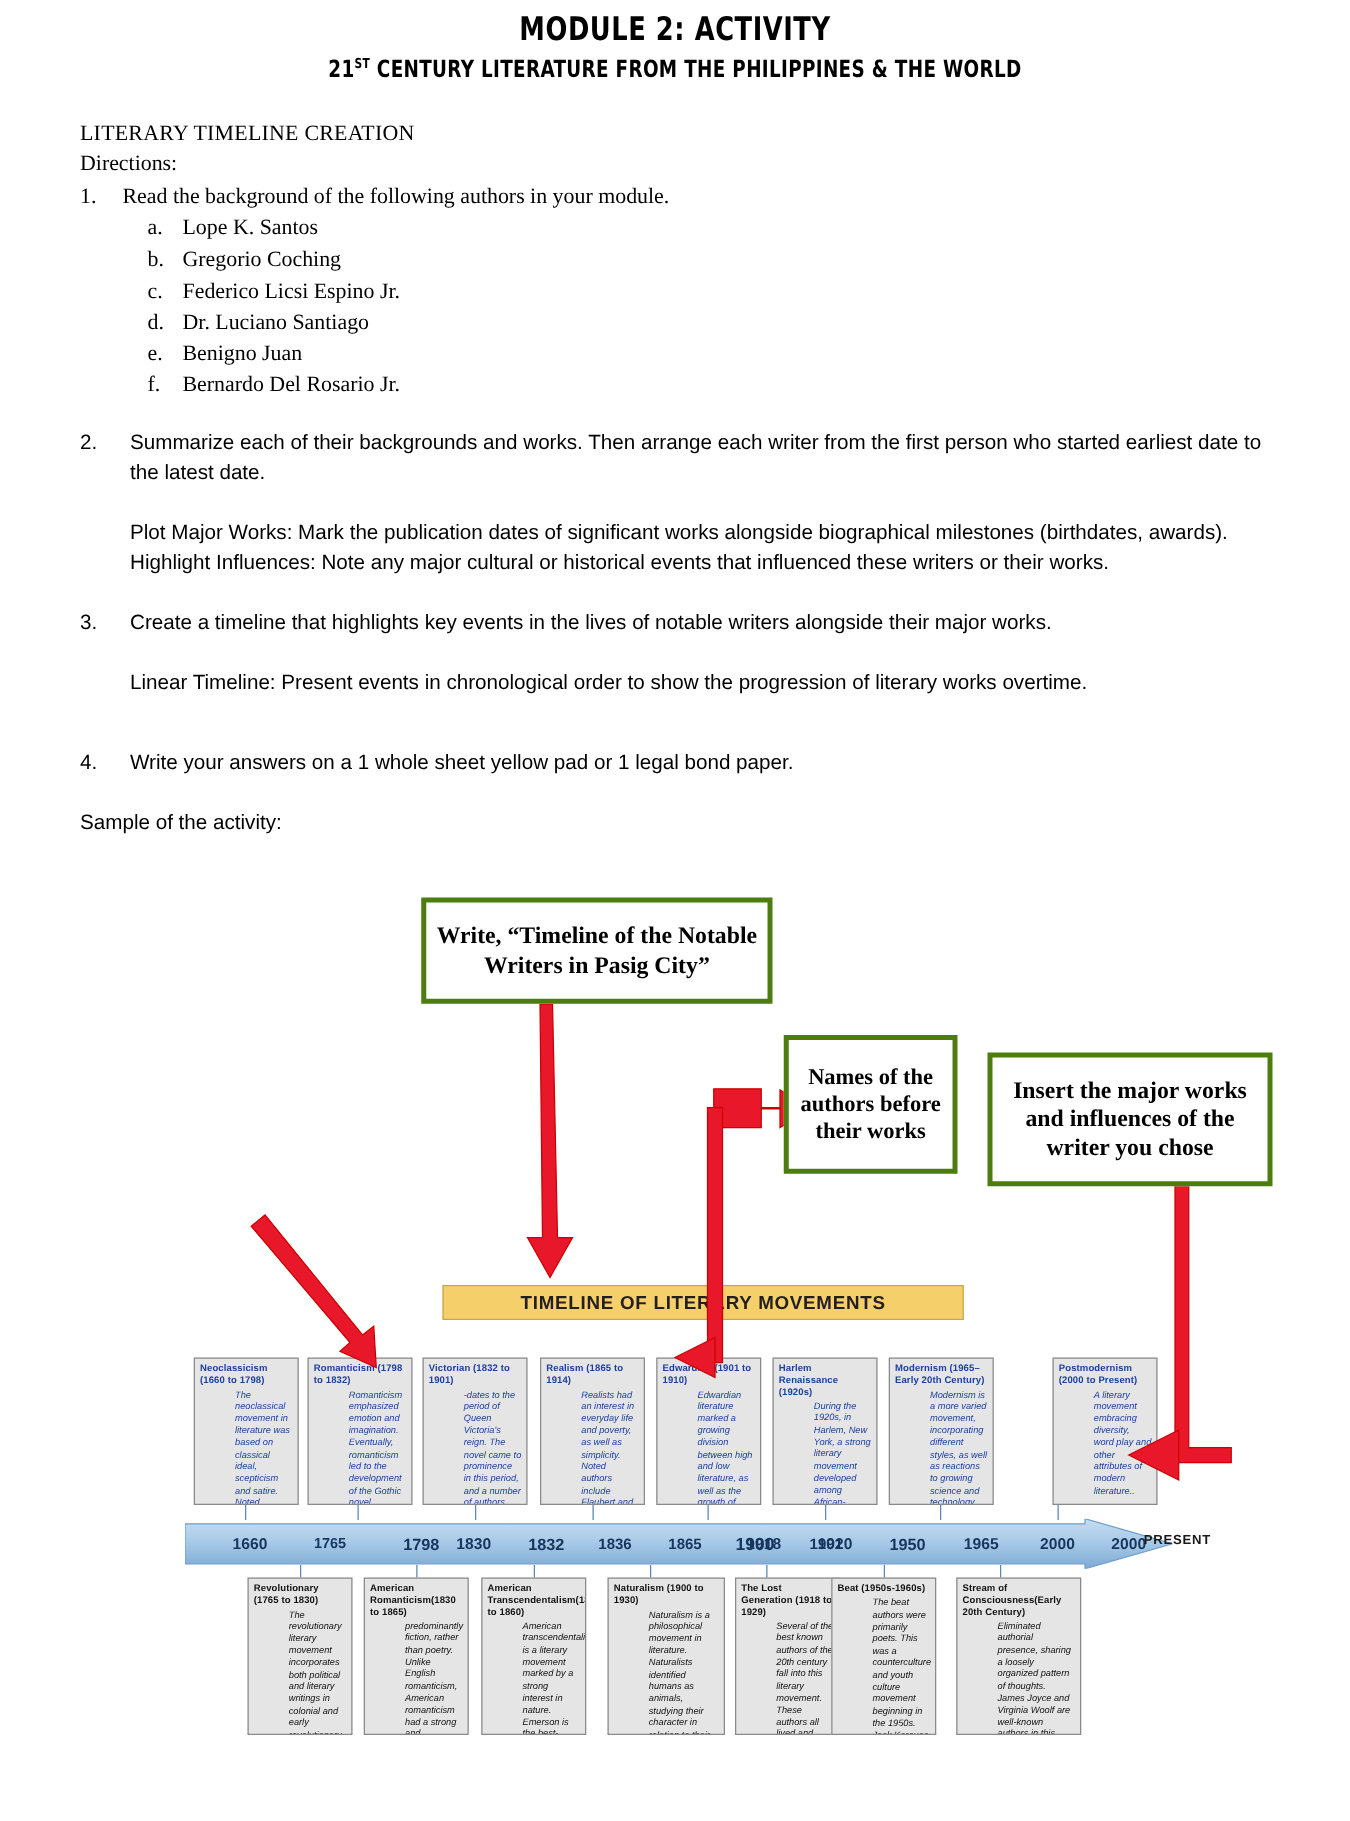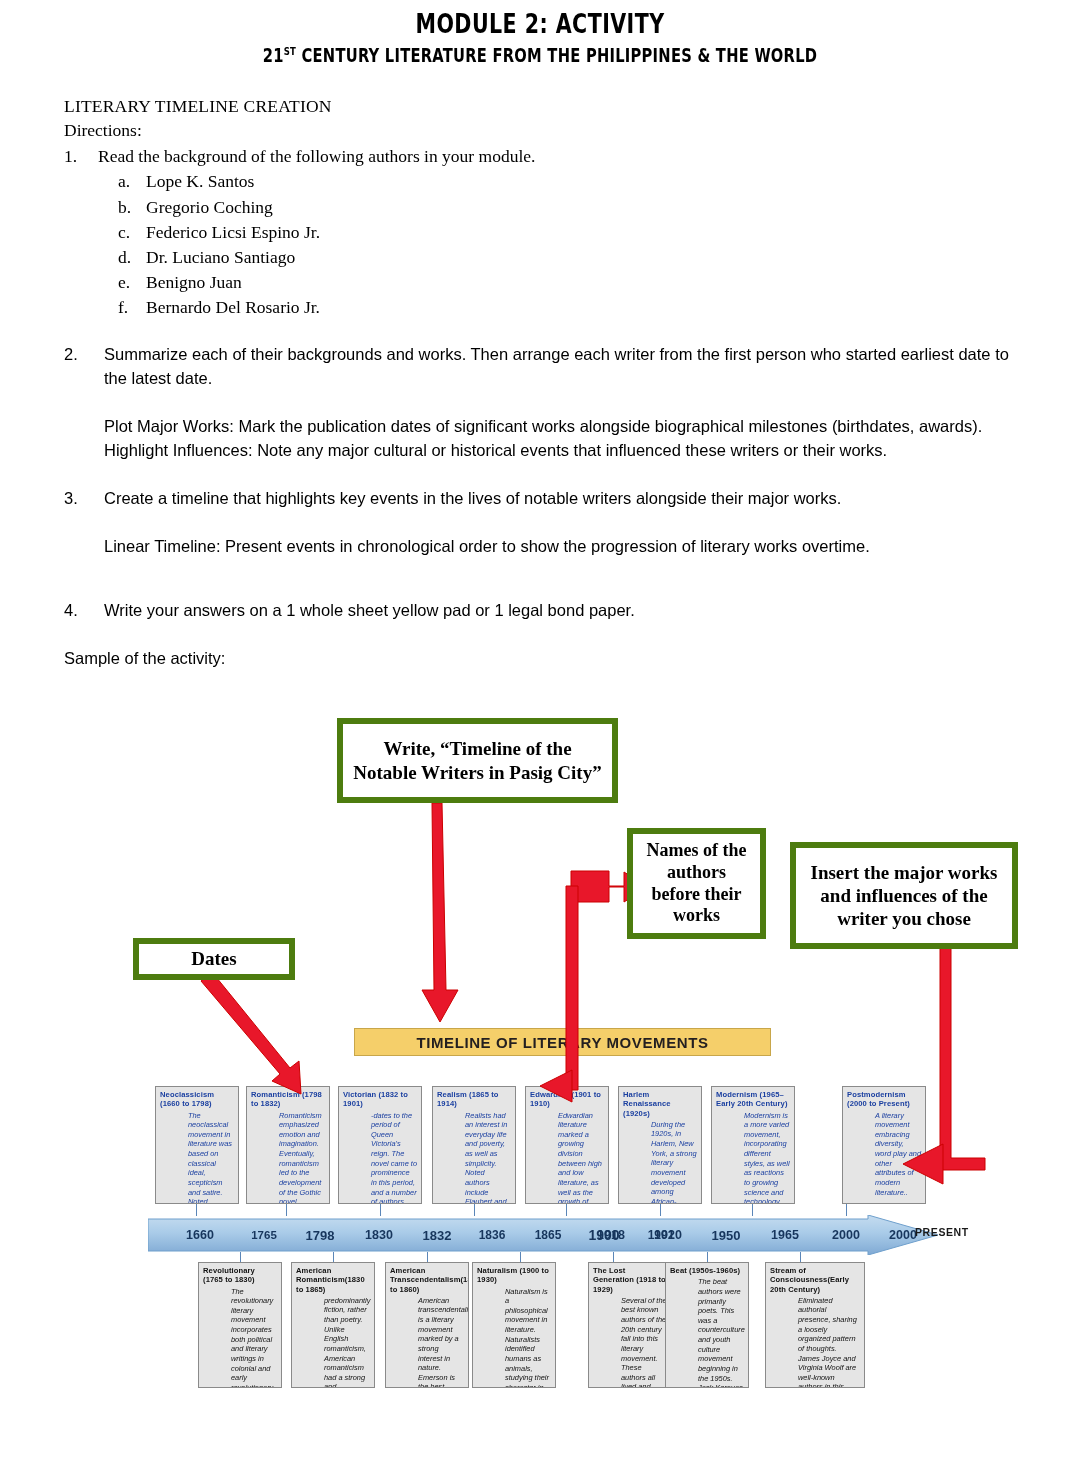--- a/index.html
+++ b/index.html
@@ -61,21 +61,21 @@
   .sans-row .num { width: 40px; flex: 0 0 40px; }
   .sans-row .txt { flex: 1; }
   .gap-md { height: 24px; }
   .gap-lg { height: 40px; }
 
   
   .diagram { position: absolute; left: 0; top: 690px; width: 1080px; height: 767px; }
 
   .callout {
     position: absolute;
-    border: 6px solid #4d7c0f;
+    border: 4px solid #4d7c0f;
     background: #fff;
     box-sizing: border-box;
     font-family: "Liberation Serif", serif;
     font-weight: bold;
     font-size: 19px;
     line-height: 1.22;
     text-align: center;
     display: flex;
     align-items: center;
     justify-content: center;
@@ -244,21 +244,20 @@
 
     <div style="margin-left:0;">Sample of the activity:</div>
   </div>
 </div>
 
 <div class="diagram">
 
   <div class="callout" id="callout-title">Write, “Timeline of the Notable Writers in Pasig City”</div>
   <div class="callout" id="callout-names">Names of the authors before their works</div>
   <div class="callout" id="callout-works">Insert the major works and influences of the writer you chose</div>
-  <div class="callout" id="callout-dates">Dates</div>
 
   <svg class="arrow-layer" viewBox="0 0 1080 767">
 
     <polygon fill="#e8172a" stroke="#c00" stroke-width="1" points="432,113 442,113 446,300 458,300 440,332 422,300 434,300"></polygon>
 
     <polygon fill="#e8172a" stroke="#c00" stroke-width="1" points="201,291 212,282 290,378 299,371 301,404 272,391 280,384"></polygon>
 
     <polygon fill="#e8172a" stroke="#c00" stroke-width="1" points="624,197 609,197 609,212 571,212 571,181 609,181 609,196 624,196 624,182 648,197 624,212"></polygon>
 
     <polygon fill="#e8172a" stroke="#c00" stroke-width="1" points="566,196 578,196 578,400 566,400"></polygon>
@@ -278,21 +277,21 @@
       <stop offset="45%" stop-color="#a9cbe8"></stop>
       <stop offset="100%" stop-color="#7fa9d4"></stop>
     </linearGradient>
   </defs>
   <polygon points="0,4 720,4 720,0 790,20 720,40 720,36 0,36" fill="url(#barGrad)" stroke="#6e9fcc" stroke-width="1"></polygon>
 </svg>
 
 <div class="tl-years" style="position:absolute;left:148px;top:1215px;width:760px;height:40px;z-index:3;">
   <span class="tl-year" style="left:52px;  font-size:12.5px;">1660</span>
   <span class="tl-year" style="left:116px; font-size:11.5px;">1765</span>
-  <span class="tl-year" style="left:172px; font-size:13px;text-align:center;">1798</span>
+  <span class="tl-year" style="left:189px; font-size:13px;text-align:center;">1798</span>
   <span class="tl-year" style="left:231px; font-size:12.5px;">1830</span>
   <span class="tl-year" style="left:289px; font-size:13px;">1832</span>
   <span class="tl-year" style="left:344px; font-size:12px;">1836</span>
   <span class="tl-year" style="left:400px; font-size:12px;">1865</span>
   <span class="tl-year" style="left:456px; font-size:14px;">1900</span>
   <span class="tl-year" style="left:513px; font-size:12px;">1901</span>
 
 </div>
 
 <div class="tl-years" style="position:absolute;left:148px;top:1215px;width:790px;height:40px;z-index:3;">
@@ -361,21 +360,21 @@
   <div class="c-body">The revolutionary literary movement incorporates both political and literary writings in colonial and early revolutionary America.</div>
 </div>
 <div class="card dark row-bot" style="left:291px; width:84px;">
   <div class="c-title">American Romanticism(1830 to 1865)</div>
   <div class="c-body">predominantly fiction, rather than poetry. Unlike English romanticism, American romanticism had a strong and sometimes morbid interest in history.</div>
 </div>
 <div class="card dark row-bot" style="left:385px; width:84px;">
   <div class="c-title">American Transcendentalism(1836 to 1860)</div>
   <div class="c-body">American transcendentalism is a literary movement marked by a strong interest in nature. Emerson is the best-known of the American transcendentalists..</div>
 </div>
-<div class="card dark row-bot" style="left:472px; width:84px;">
+<div class="card dark row-bot" style="left:486px; width:94px;">
   <div class="c-title">Naturalism (1900 to 1930)</div>
   <div class="c-body">Naturalism is a philosophical movement in literature. Naturalists identified humans as animals, studying their character in relation to their surroundings.</div>
 </div>
 <div class="card dark row-bot" style="left:588px; width:84px;">
   <div class="c-title">The Lost Generation (1918 to 1929)</div>
   <div class="c-body">Several of the best known authors of the 20th century fall into this literary movement. These authors all lived and worked in Paris between the two world wars.</div>
 </div>
 <div class="card dark row-bot" style="left:665px; width:84px;">
   <div class="c-title">Beat (1950s-1960s)</div>
   <div class="c-body">The beat authors were primarily poets. This was a counterculture and youth culture movement beginning in the 1950s. Jack Kerouac and Allen Ginsberg were well known beat poets.</div>

